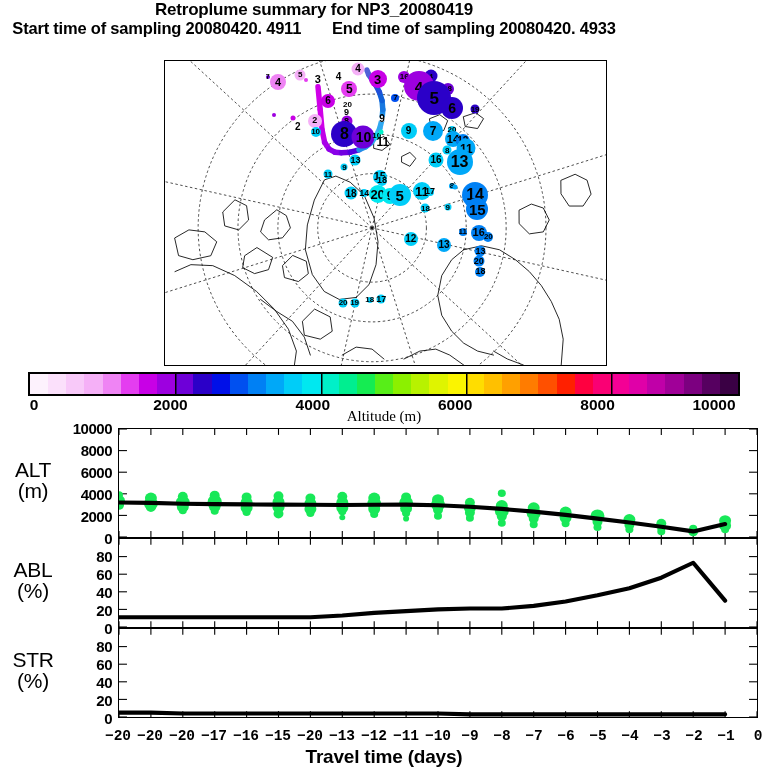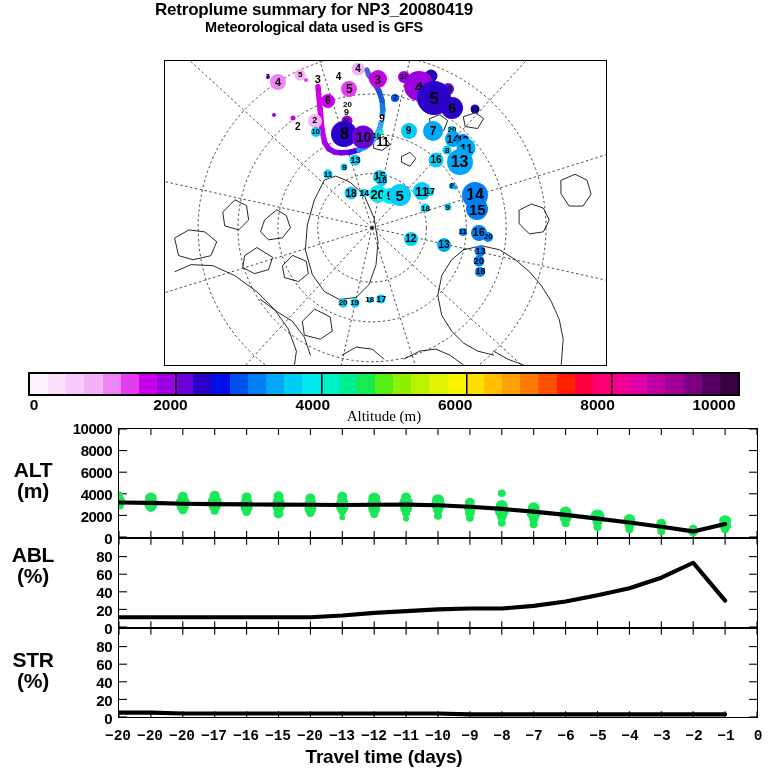--- a/index.html
+++ b/index.html
@@ -40,35 +40,39 @@
   #panels{left:118px;top:428px;width:640px;height:290px;}
   .panel{position:absolute;left:0;width:640px;
          border:1.2px solid #000;box-sizing:border-box;background:#fff;}
   #panel-alt{top:0;height:110px;}
   #panel-abl{top:110px;height:90px;}
   #panel-str{top:200px;height:90px;}
   .panel svg{display:block;width:100%;height:100%;}
 
   .ylab{position:absolute;text-align:right;font-size:15px;font-weight:bold;
         transform:translateY(-50%);white-space:nowrap;letter-spacing:-0.5px;}
-  .rowname{position:absolute;text-align:center;font-size:21px;font-weight:bold;
+  .rowname{position:absolute;text-align:center;font-size:21px;font-weight:normal;
            line-height:21px;letter-spacing:-0.3px;}
 
   #xticklabels{left:0;top:728px;width:768px;height:20px;font-family:Liberation Mono, monospace;}
   .xtl{position:absolute;font-size:14.5px;font-weight:bold;top:0;
        transform:translateX(-50%);white-space:nowrap;}
   #xaxis-title{left:0;top:746px;width:768px;text-align:center;
                font-size:19px;font-weight:bold;letter-spacing:-0.2px;}
 </style>
 </head>
 <body>
 
 <div id="title-block" class="abs">
   <div class="t1">Retroplume summary for NP3_20080419</div>
-  <div class="t3">Meteorological data used is GFS</div>
+  <div class="t2">
+    <span>Start time of sampling 20080420.  4911</span>
+    <span class="gap"></span>
+    <span>End time of sampling 20080420.  4933</span>
+  </div>
 </div>
 
 <div id="map-frame" class="abs">
   <svg id="map-svg" viewBox="0 0 443 306" preserveAspectRatio="none">
     <g id="graticule" stroke="#000" fill="none" stroke-width="0.7" stroke-dasharray="2.5,2.5">
         <circle cx="208" cy="168" r="54.6"></circle>
         <circle cx="208" cy="168" r="94.6"></circle>
         <circle cx="208" cy="168" r="134.7"></circle>
         <circle cx="208" cy="168" r="174.7"></circle>
         <line x1="208" y1="168" x2="474.4" y2="227.6"></line>
@@ -526,21 +530,21 @@
     <div class="ylab" style="left: 40px; width: 72px; top: 574px;">60</div>
     <div class="ylab" style="left: 40px; width: 72px; top: 556px;">80</div>
     <div class="ylab" style="left: 40px; width: 72px; top: 718px;">0</div>
     <div class="ylab" style="left: 40px; width: 72px; top: 700px;">20</div>
     <div class="ylab" style="left: 40px; width: 72px; top: 682px;">40</div>
     <div class="ylab" style="left: 40px; width: 72px; top: 664px;">60</div>
     <div class="ylab" style="left: 40px; width: 72px; top: 646px;">80</div>
   </div>
 <div id="rownames" class="abs" style="left:0;top:0;width:768px;height:768px;pointer-events:none;">
     <div class="rowname" style="left: 4px; width: 58px; top: 459px;"><span>ALT</span><br><span>(m)</span></div>
-    <div class="rowname" style="left: 4px; width: 58px; top: 544px;"><span>ABL</span><br><span>(%)</span></div>
+    <div class="rowname" style="left: 4px; width: 58px; top: 559px;"><span>ABL</span><br><span>(%)</span></div>
     <div class="rowname" style="left: 4px; width: 58px; top: 649px;"><span>STR</span><br><span>(%)</span></div>
   </div>
 
 <div id="xticklabels" class="abs">
     <div class="xtl" style="left: 118px;">−20</div>
     <div class="xtl" style="left: 150px;">−20</div>
     <div class="xtl" style="left: 182px;">−20</div>
     <div class="xtl" style="left: 214px;">−17</div>
     <div class="xtl" style="left: 246px;">−16</div>
     <div class="xtl" style="left: 278px;">−15</div>

